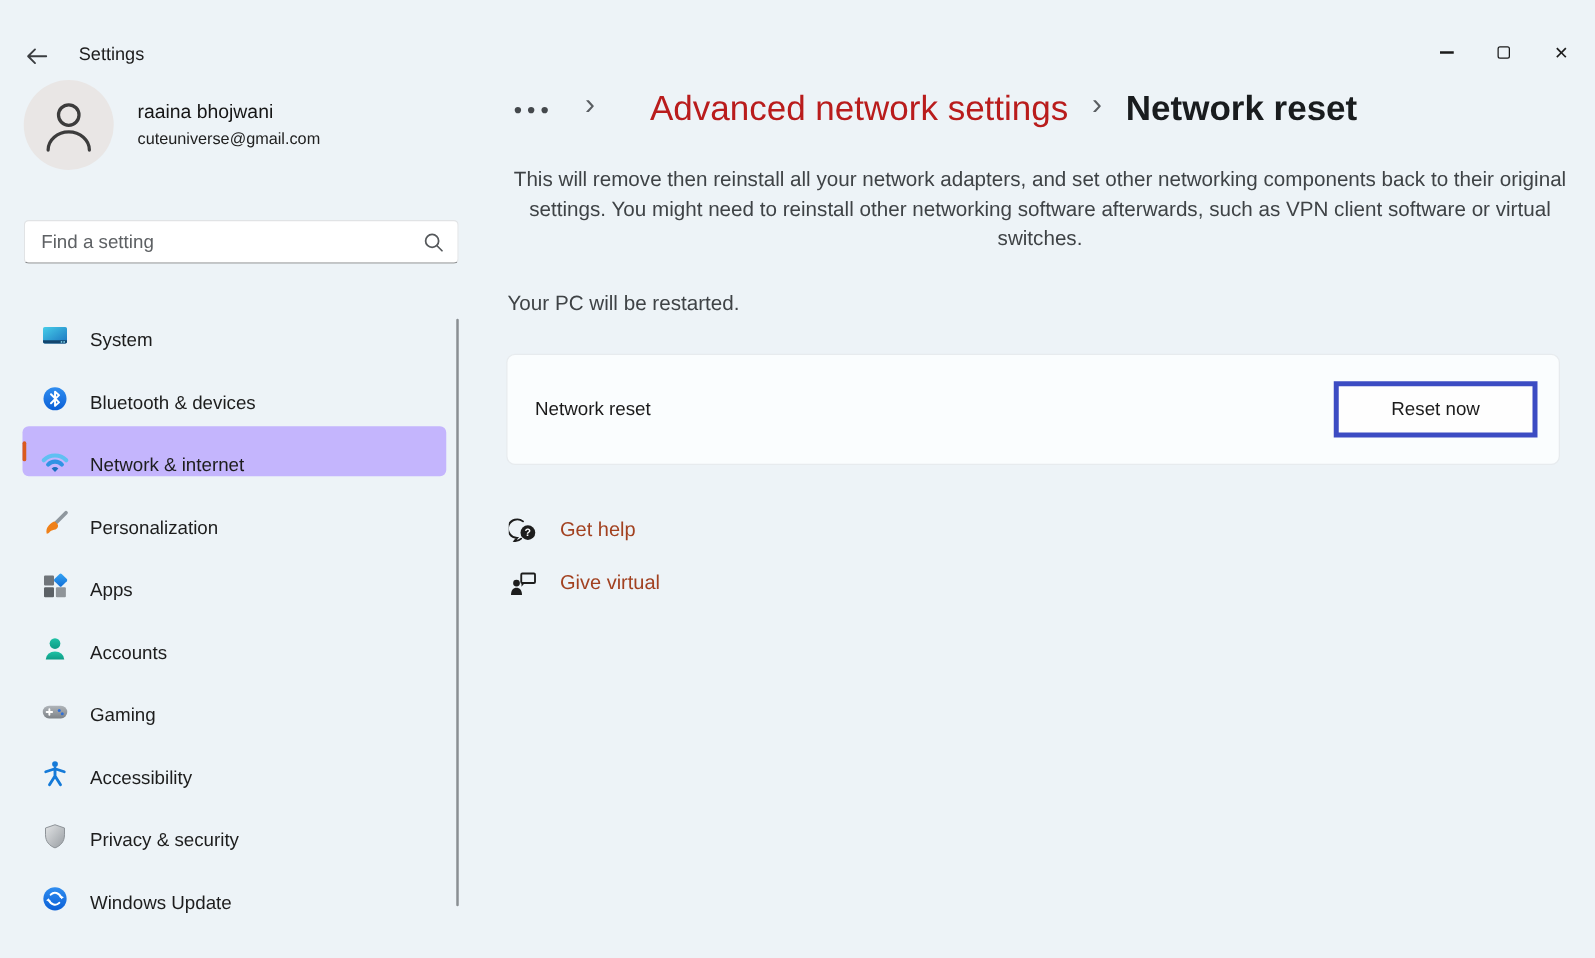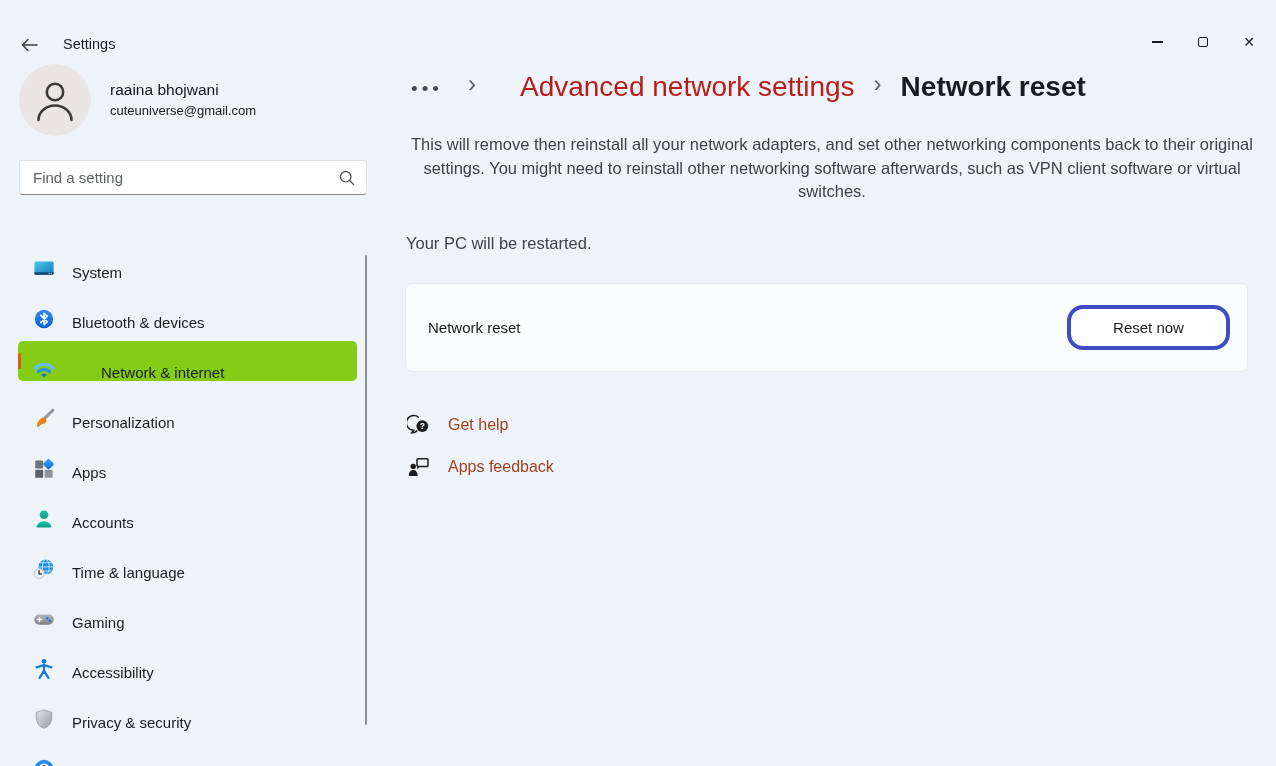--- a/index.html
+++ b/index.html
@@ -37,37 +37,37 @@
   .avatar {
     position: absolute; left: 19px; top: 20px; width: 72px; height: 72px;
     border-radius: 50%; background: #e9e6e5;
     display: flex; align-items: center; justify-content: center;
   }
   .user-info { position: absolute; left: 110px; top: 37px; }
   .user-name { font-size: 15.5px; font-weight: normal; color: #161616; }
   .user-email { font-size: 13px; color: #202020; margin-top: 4px; text-align: right; }
 
   .search-box {
-    position: absolute; left: 19px; top: 116px; width: 348px; height: 35px;
+    position: absolute; left: 19px; top: 132px; width: 348px; height: 35px;
     background: #ffffff; border: 1px solid #e1e3e5; border-bottom: 1px solid #87898b;
     border-radius: 4px;
   }
   .search-box input {
     width: 100%; height: 100%; border: 0; outline: 0; background: transparent;
     padding: 0 38px 0 13px; font-size: 15px; font-family: inherit; color: #1b1b1b;
   }
   .search-box input::placeholder { color: #5e6164; opacity: 1; }
   .search-icon { position: absolute; right: 11px; top: 9px; }
 
   .nav { position: absolute; left: 0; top: 197px; right: 0; }
   .nav-item {
     position: relative; margin: 0 0 10px 18px; width: 339px; height: 40px;
     display: flex; align-items: flex-end; border-radius: 5px; cursor: pointer;
   }
-  .nav-item.selected { background: #84cc16; gap: 29px; }
+  .nav-item.selected { background: #c4b5fd; }
   .nav-item.selected::before {
     content: ""; position: absolute; left: 0; top: 12px; width: 3px; height: 16px;
     border-radius: 2px; background: #da5a1e;
   }
   .nav-icon { width: 24px; height: 24px; margin-left: 14px; flex: none; }
   .nav-label { margin-left: 16px; font-size: 15px; color: #1d1d1d; white-space: nowrap; }
 
   .side-scrollbar {
     position: absolute; right: 5px; top: 211px; width: 2.5px; height: 470px;
     background: #8a8f93; border-radius: 2px; cursor: pointer;
@@ -95,21 +95,21 @@
 
   .reset-card {
     position: absolute; left: 0; top: 239px; width: 843px; height: 89px;
     background: #fafdfe; border: 1px solid #e7ebee; border-radius: 7px;
     display: flex; align-items: center; justify-content: space-between;
     padding: 0 17px 0 22px;
   }
   .card-label { font-size: 15px; color: #1a1a1a; }
   .reset-btn {
     min-width: 163px; height: 45px;
-    background: #fefefe; border: 4px solid #3c4cc3; border-radius: 16px;
+    background: #fefefe; border: 4px solid #3c4cc3; border-radius: 0;
     display: flex; align-items: center; justify-content: center;
     font-size: 15px; font-family: inherit; color: #1b1b1b; cursor: pointer; margin-left: 36px;
   }
 
   .links { position: absolute; left: 0; top: 369px; }
   .link-row { display: flex; align-items: center; margin-bottom: 18px; cursor: pointer; }
   .link-row .link-icon { width: 24px; height: 24px; margin-left: 2px; flex: none; }
   .link-label { margin-left: 17px; font-size: 16px; color: #a24120; }
 </style>
 </head>
@@ -228,30 +228,20 @@
           <stop offset="0" stop-color="#1fc2a6"></stop>
               <stop offset="1" stop-color="#0e9c86"></stop>
             </linearGradient>
           </defs>
         <circle cx="12" cy="7.8" r="4.3" fill="url(#g-acc)"></circle>
         <path d="M4.6 20.6 a7.4 6.4 0 0 1 14.8 0 z" fill="url(#g-acc)"></path>
       </svg>
       <span class="nav-label">Accounts</span>
     </div>
 
-    <div class="nav-item">
-      <svg class="nav-icon" viewBox="0 0 24 24">
-        <circle cx="13.8" cy="9.9" r="7.4" fill="#1e90e8"></circle>
-        <ellipse cx="13.8" cy="9.9" rx="3.4" ry="7.4" fill="none" stroke="#bfe2f8" stroke-width="1"></ellipse>
-        <path d="M6.5 9.9 h14.6 M8 5.7 h11.6 M8 14.1 h11.6" stroke="#bfe2f8" stroke-width="1"></path>
-        <circle cx="7.1" cy="16.6" r="5" fill="#eceff1" stroke="#b5babe" stroke-width="0.8"></circle>
-        <path d="M7.1 13.8 V16.9 H9.4" stroke="#3c4246" stroke-width="1.5" fill="none" stroke-linecap="round" stroke-linejoin="round"></path>
-      </svg>
-      <span class="nav-label">Time &amp; language</span>
-    </div>
 
     <div class="nav-item">
       <svg class="nav-icon" viewBox="0 0 24 24">
         <defs>
             <linearGradient id="g-game" x1="0" y1="0" x2="0" y2="1">
           <stop offset="0" stop-color="#b0b5ba"></stop>
               <stop offset="1" stop-color="#7e8388"></stop>
             </linearGradient>
           </defs>
         <rect x="2.2" y="7.5" width="19.6" height="10.2" rx="5.1" fill="url(#g-game)"></rect>
@@ -332,17 +322,17 @@
       </svg>
       <span class="link-label">Get help</span>
     </div>
     <div class="link-row">
       <svg class="link-icon" viewBox="0 0 24 24">
         <rect x="10" y="3.8" width="11" height="7.6" rx="0.9" stroke="#1d1d1d" stroke-width="1.5" fill="none"></rect>
         <path d="M12.8 11.4 l-2.6 3 v-3 z" fill="#1d1d1d"></path>
         <circle cx="6.2" cy="11.4" r="2.7" fill="#1d1d1d"></circle>
         <path d="M1.8 21 c0 -4.1 1.9 -5.9 4.4 -5.9 s4.4 1.8 4.4 5.9 z" fill="#1d1d1d"></path>
       </svg>
-      <span class="link-label">Apps feedback</span>
+      <span class="link-label">Give virtual</span>
     </div>
   </div>
 
 </div>
 
 </body></html>

